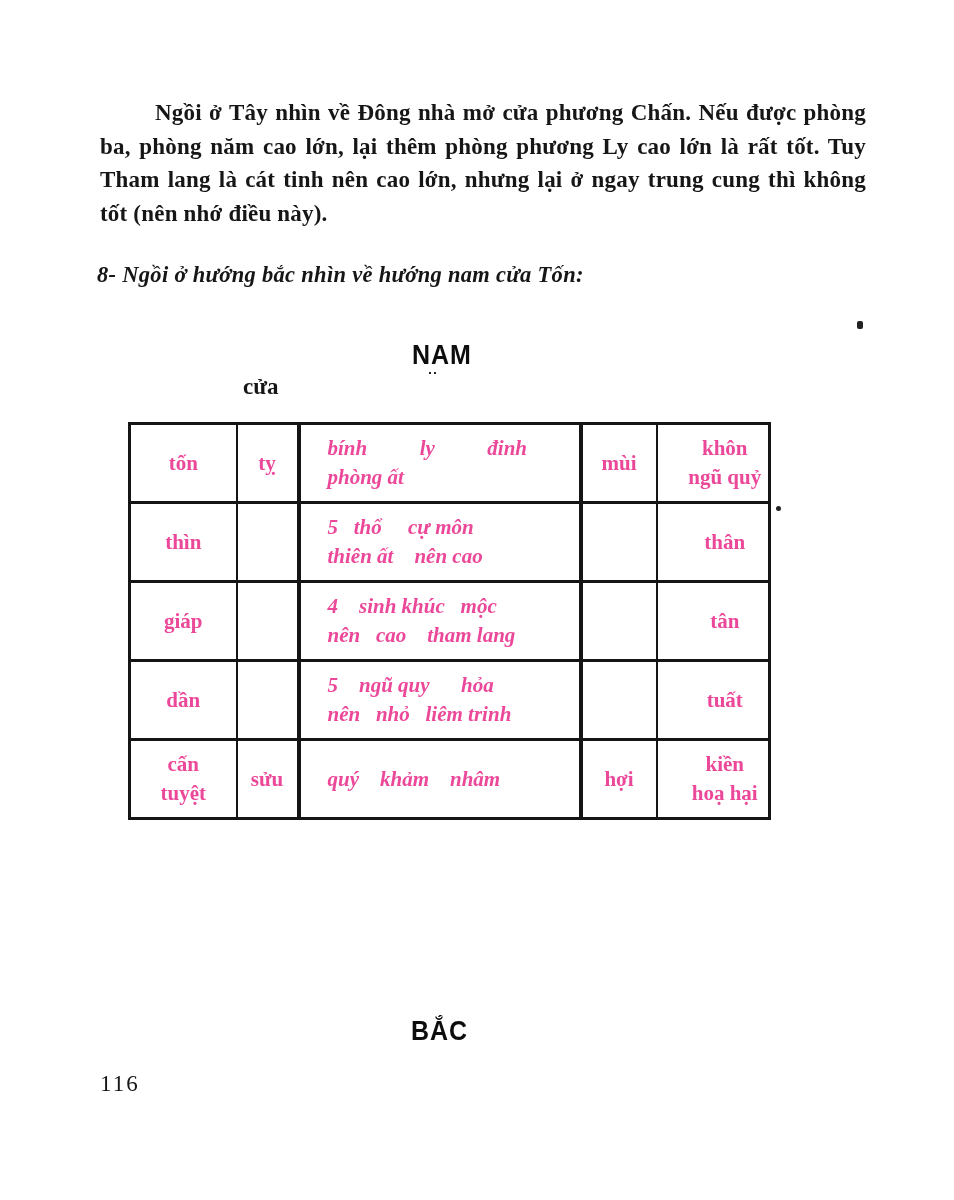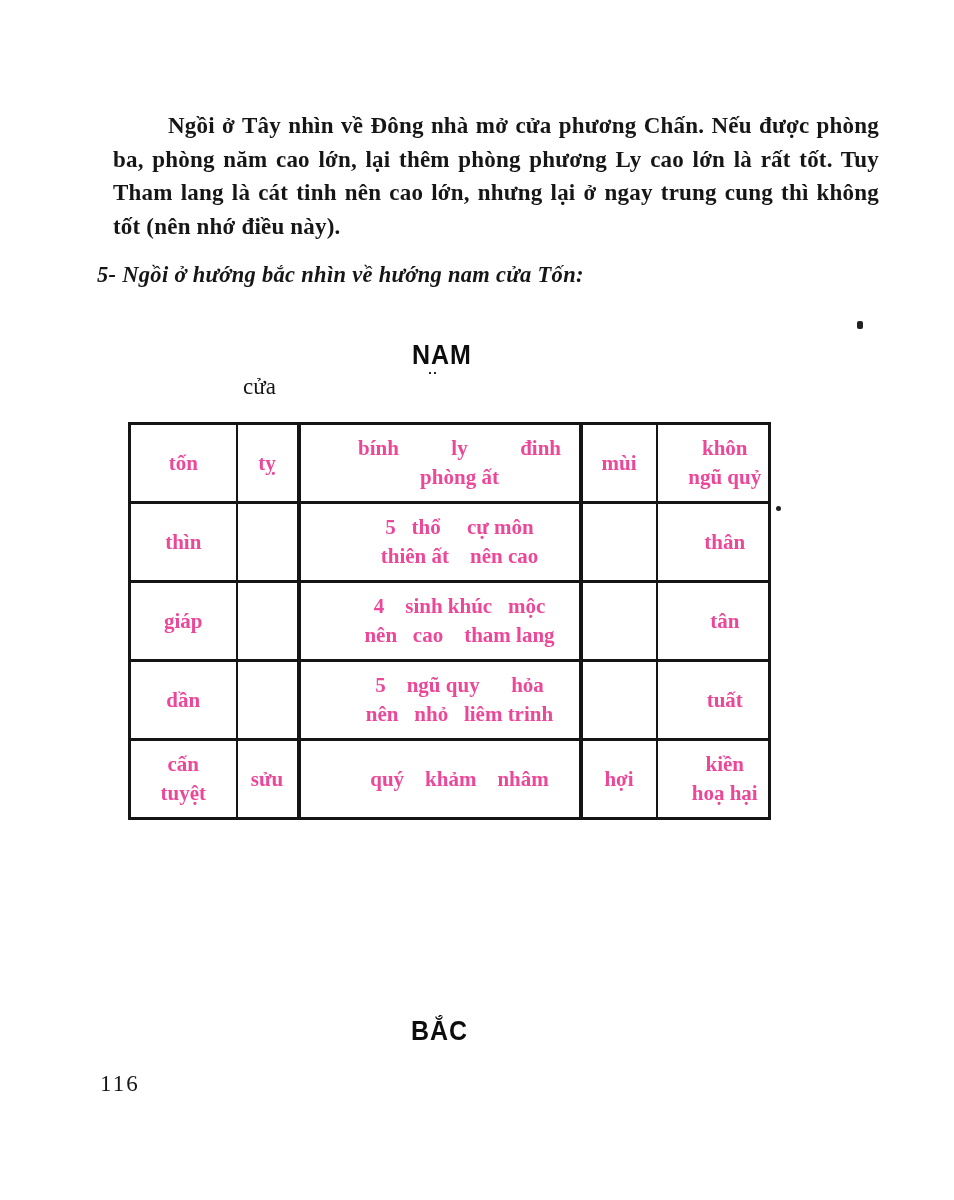--- a/index.html
+++ b/index.html
@@ -15,21 +15,21 @@
     background: #ffffff;
     overflow: hidden;
     font-family: "Liberation Serif", "DejaVu Serif", serif;
     color: #161616;
   }
   .body-paragraph {
     position: absolute;
     left: 97px;
     top: 93px;
     width: 766px;
-    margin: 16px;
+    margin: 3px;
     font-size: 23px;
     line-height: 33.5px;
     text-align: justify;
     text-indent: 55px;
     letter-spacing: 0.2px;
     font-weight: 600;
   }
   .section-heading {
     position: absolute;
     left: 97px;
@@ -50,21 +50,21 @@
     color: #0d0d0d;
     transform: scaleY(1.08);
   }
   .nam { left: 412px; top: 340px; }
   .bac { left: 411px; top: 1016px; }
   .door-label {
     position: absolute;
     left: 243px;
     top: 374px;
     font-size: 23px;
-    font-weight: 400;
+    font-weight: 700;
   }
   table.dir-table {
     position: absolute;
     left: 128px;
     top: 422px;
     width: 640px;
     border-collapse: collapse;
     table-layout: fixed;
     font-size: 21px;
     color: #ec4899;
@@ -77,22 +77,23 @@
     text-align: center;
     padding: 0;
     font-weight: 600;
   }
   table.dir-table tr:first-child td { border-top-width: 3px; }
   table.dir-table td:first-child { border-left-width: 3px; }
   table.dir-table td:last-child { border-right-width: 3px; padding-left: 24px; }
   table.dir-table td.cell-center {
     border-left-width: 4px;
     border-right-width: 4px;
-    text-align: center;
-    padding-left: 40px;
+    text-align: left;
+    padding-left: 27px;
+    font-style: italic;
   }
   .cell-line { line-height: 29px; }
   .cell-center .cell-line { white-space: pre; }
   .page-number {
     position: absolute;
     left: 100px;
     top: 1071px;
     font-size: 23px;
     letter-spacing: 2px;
     font-family: Liberation Serif, serif;
@@ -107,21 +108,21 @@
   .speck-nam-dots { left: 429px; top: 372px; width: 2px; height: 2px;
     box-shadow: 5px 0 0 #222; border-radius: 0; }
 </style>
 </head>
 <body>
 
 <div class="page">
 
   <p class="body-paragraph">Ngồi ở Tây nhìn về Đông nhà mở cửa phương Chấn. Nếu được phòng ba, phòng năm cao lớn, lại thêm phòng phương Ly cao lớn là rất tốt. Tuy Tham lang là cát tinh nên cao lớn, nhưng lại ở ngay trung cung thì không tốt (nên nhớ điều này).</p>
 
-  <p class="section-heading">5- Ngồi ở hướng bắc nhìn về hướng nam cửa Tốn:</p>
+  <p class="section-heading">8- Ngồi ở hướng bắc nhìn về hướng nam cửa Tốn:</p>
 
   <div class="compass-label nam">NAM</div>
 
   <div class="door-label">cửa</div>
 
   <table class="dir-table">
     <colgroup>
       <col style="width:107px">
         <col style="width:62px">
         <col style="width:282px">

